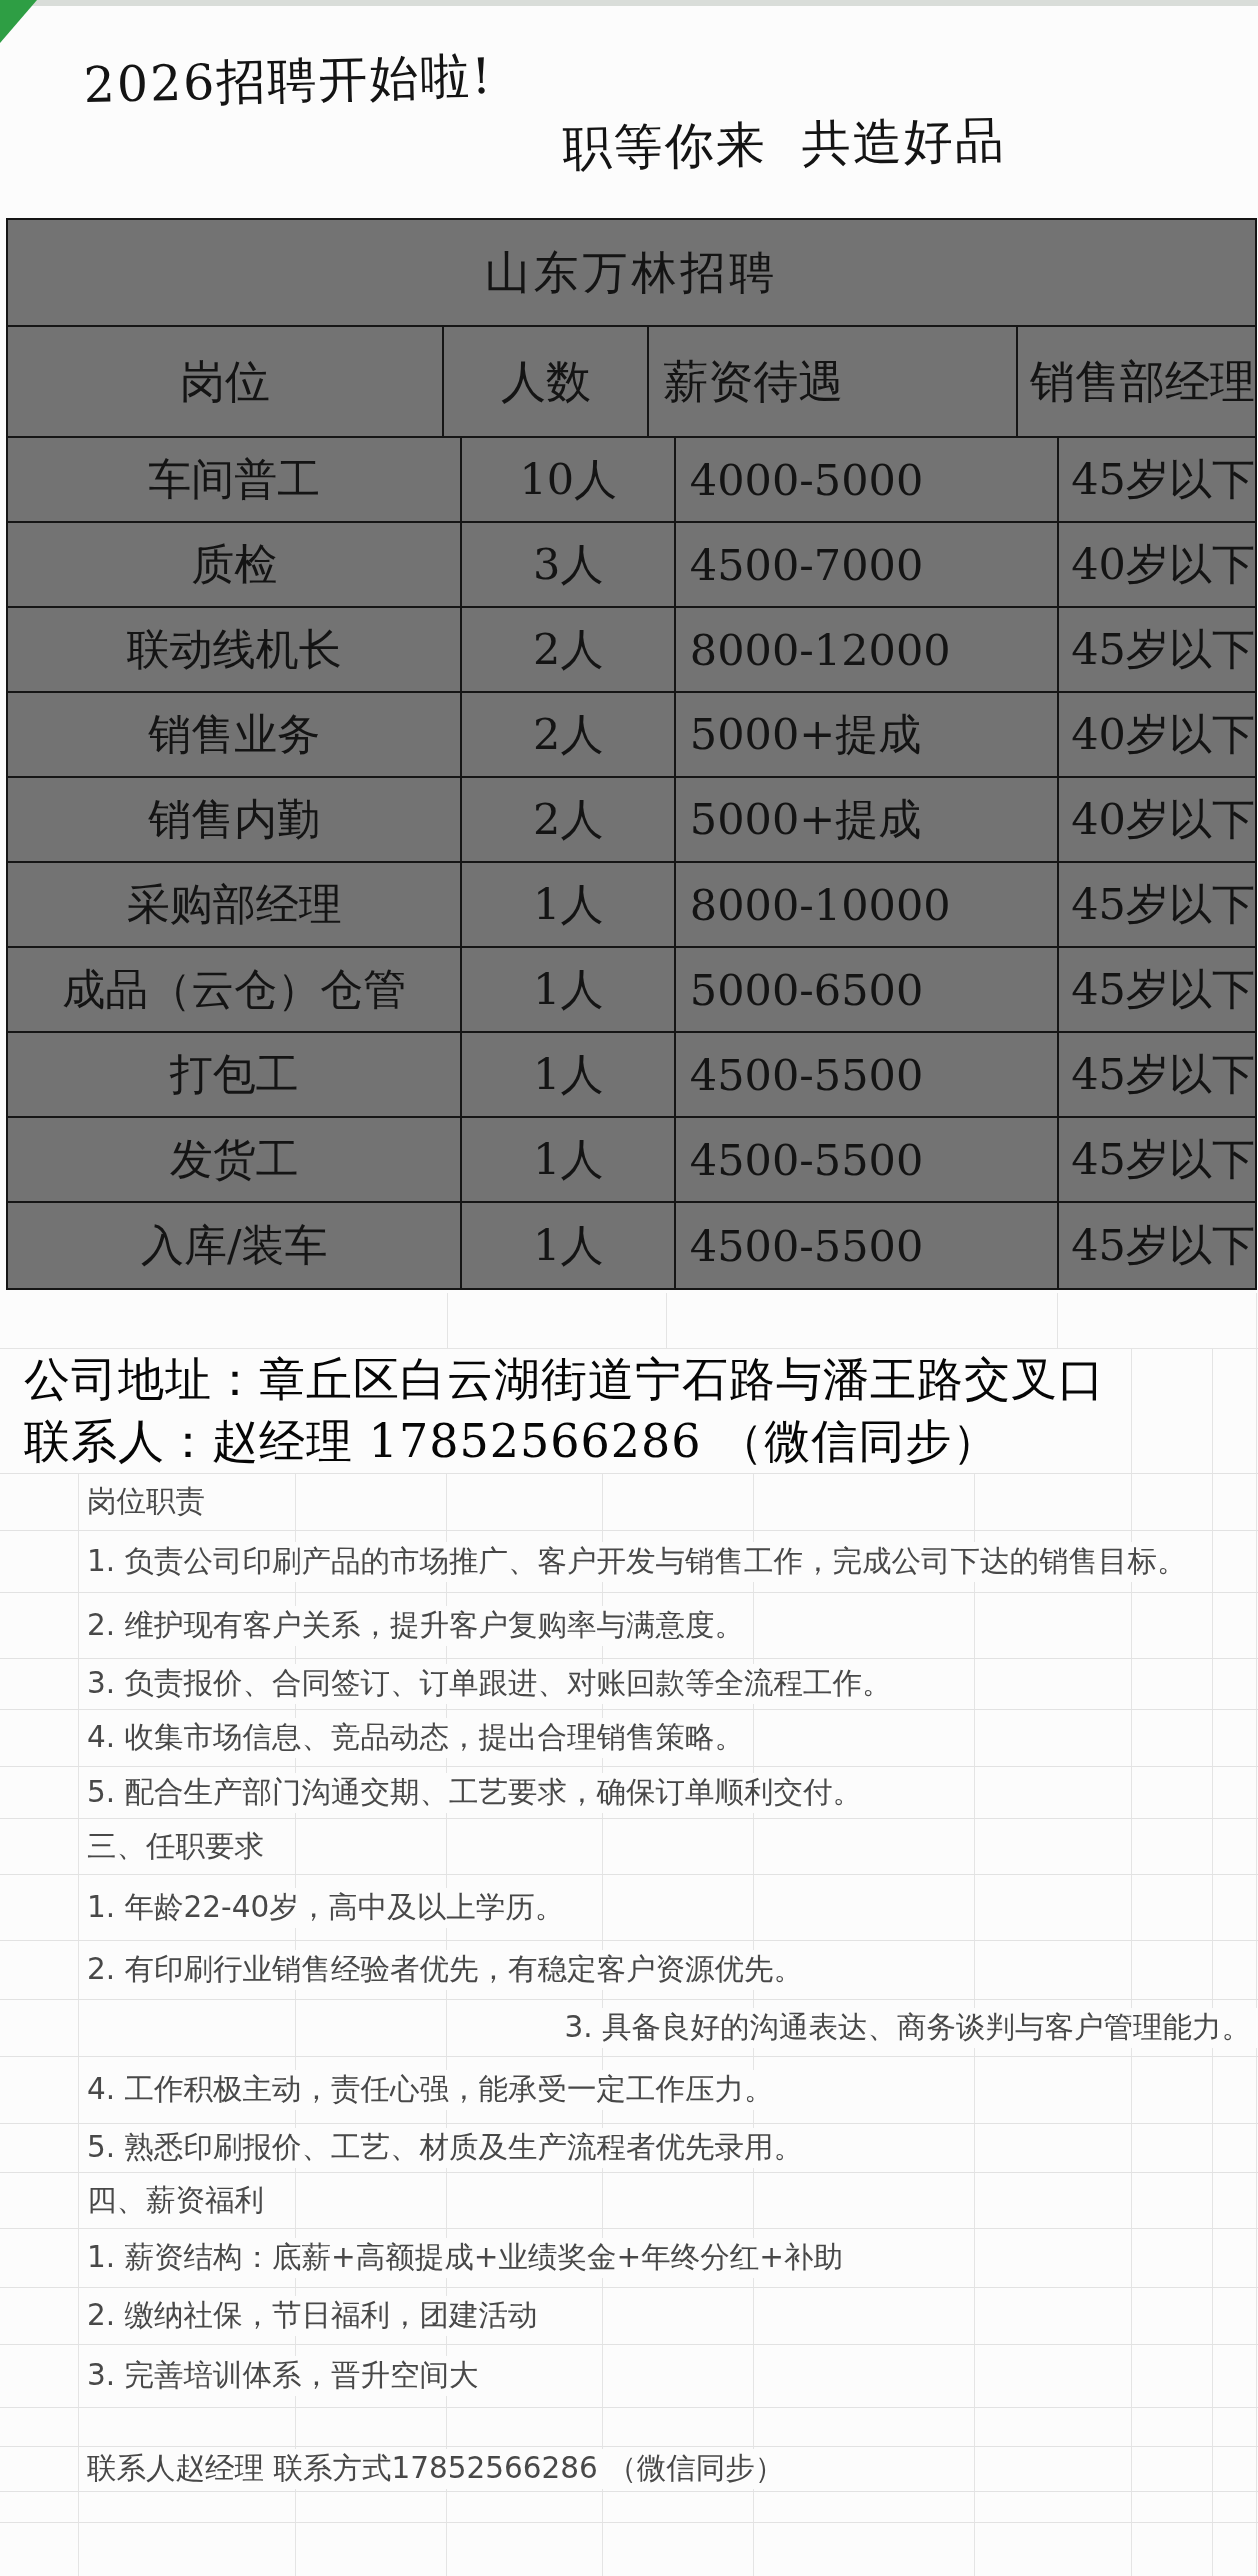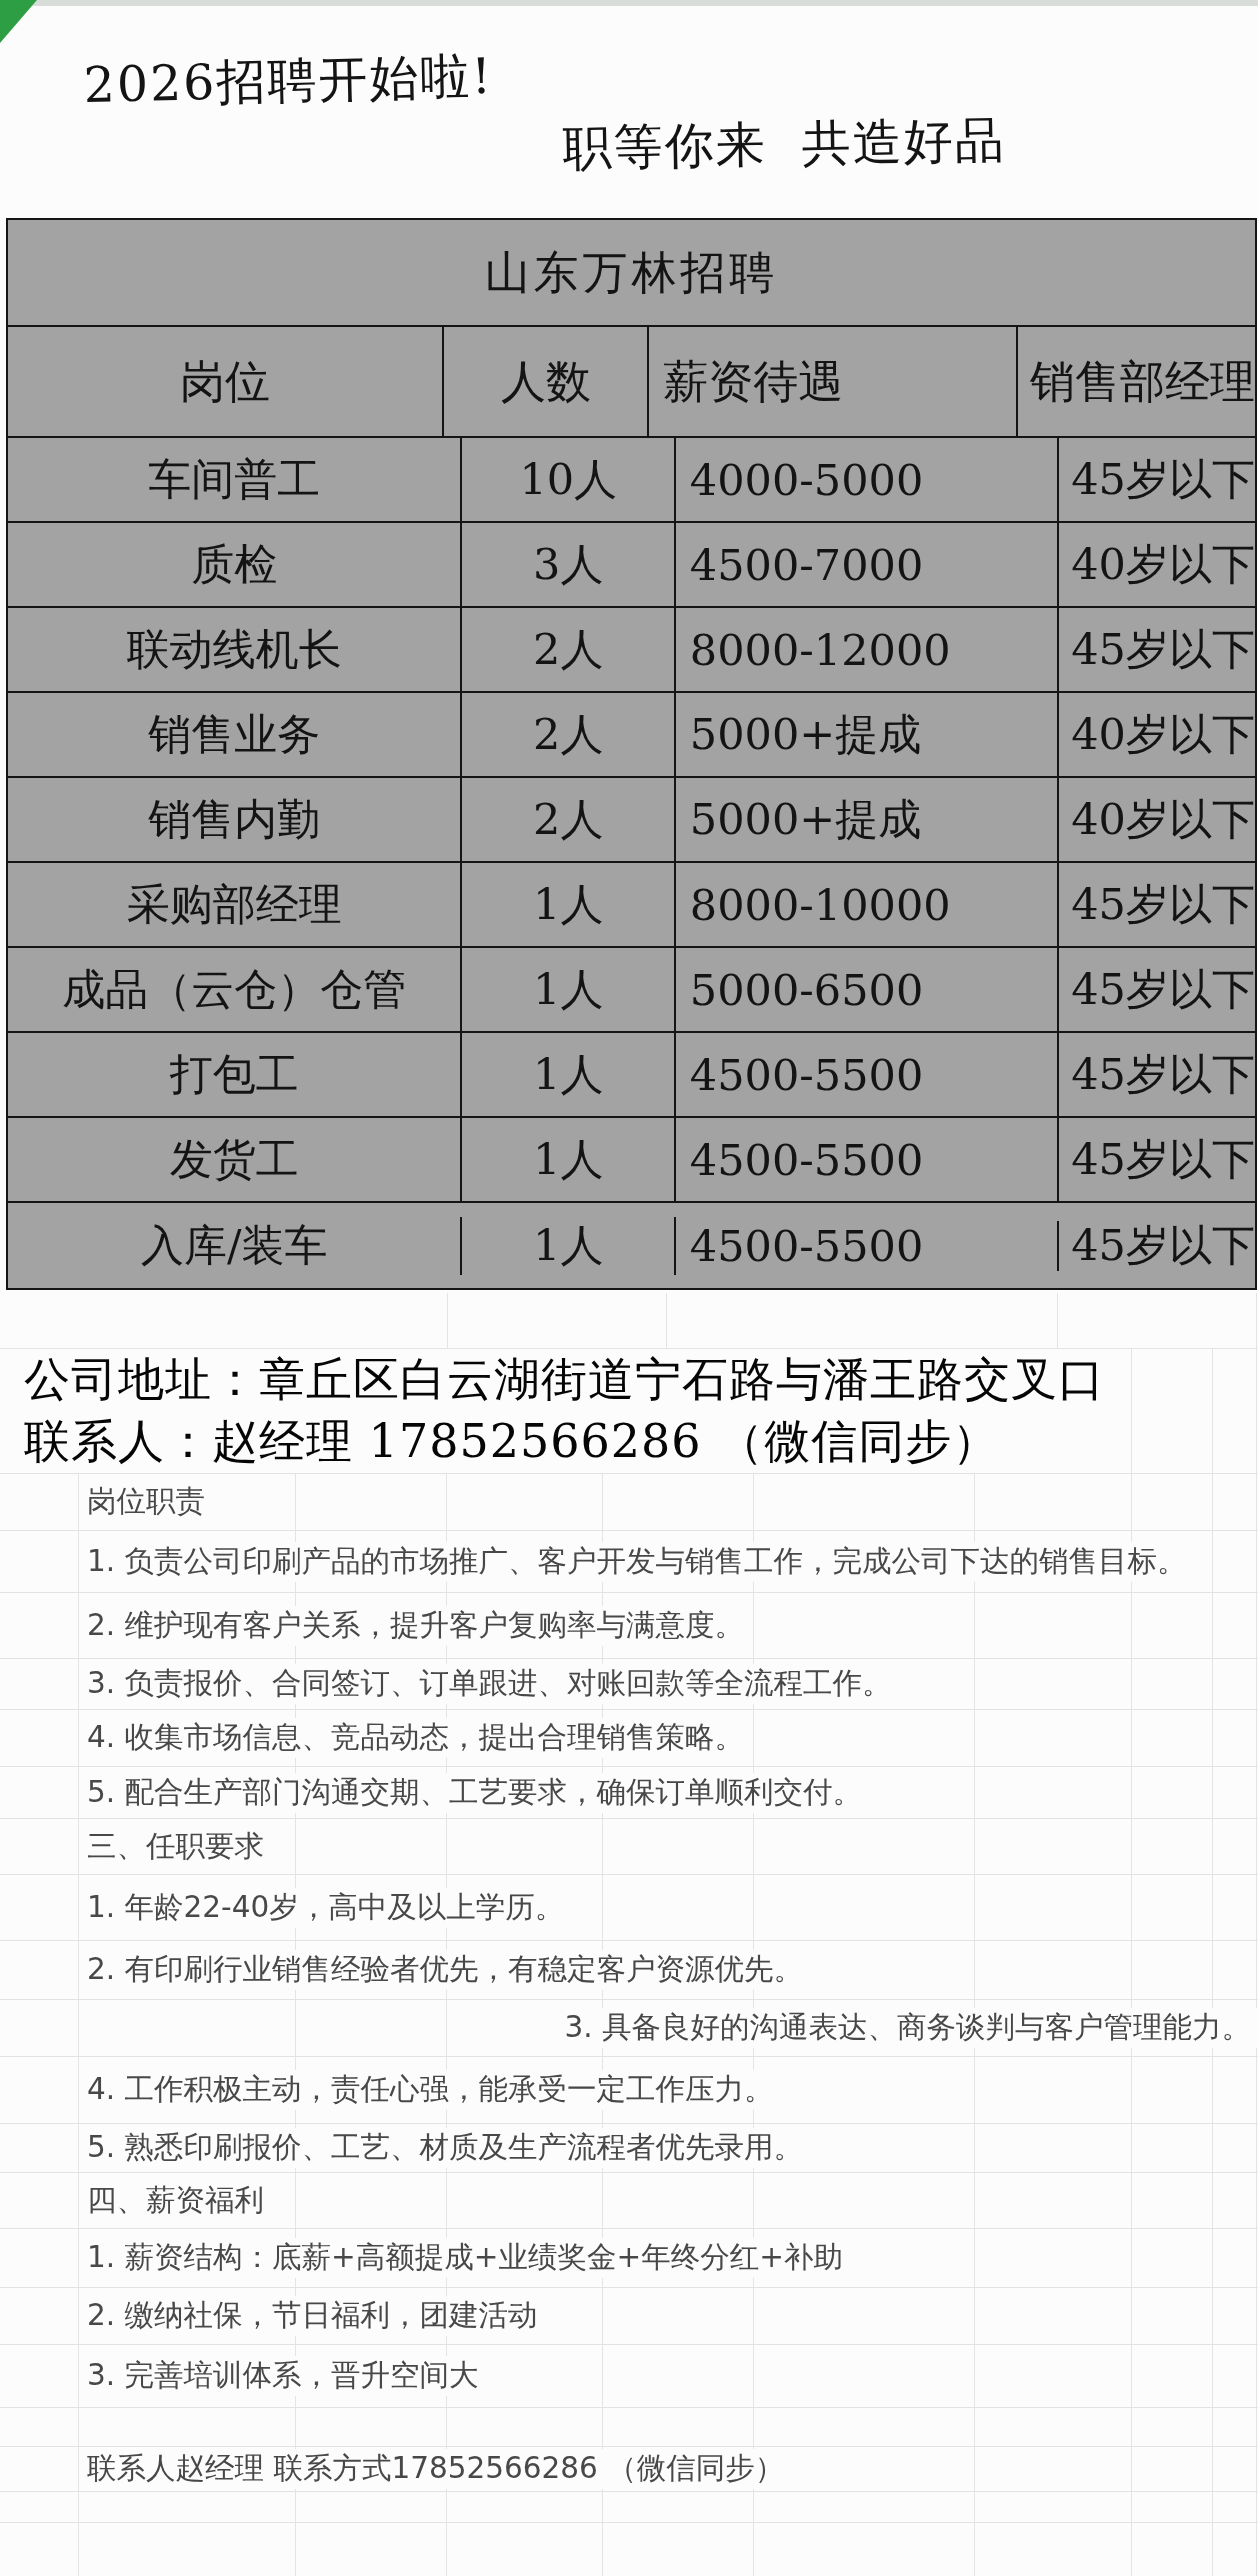--- a/index.html
+++ b/index.html
@@ -8,28 +8,28 @@
   .topbar{position:absolute;left:0;top:0;width:1259px;height:5.9px;background:#d9ddd9;}
   .corner{position:absolute;left:0;top:0;width:0;height:0;
           border-top:43px solid #2e9e44;border-right:37px solid transparent;}
   .h1{position:absolute;left:83px;top:53px;font-size:49px;letter-spacing:2px;
       transform:rotate(-1.3deg);transform-origin:left top;white-space:pre;}
   .h2{position:absolute;left:562px;top:116px;font-size:49px;letter-spacing:2px;
       transform:rotate(-1.1deg);transform-origin:left top;white-space:pre;}
 
   
   .rtable{position:absolute;left:5.9px;top:218px;width:1251px;box-sizing:border-box;
-          border:2.9px solid #151515;background:#a3a3a3;}
+          border:2.9px solid #151515;background:#737373;}
   .title-row{height:107px;box-sizing:border-box;border-bottom:2.9px solid #151515;
              display:flex;align-items:center;justify-content:center;
              font-size:45px;letter-spacing:3.9px;}
   .head-row,.trow{display:flex;box-sizing:border-box;}
   .head-row{height:111px;border-bottom:2.9px solid #151515;font-size:45px;}
   .trow{height:85px;border-bottom:2px solid #151515;font-size:43px;}
-  .trow:last-child{border-bottom:none;align-items:center;}
+  .trow:last-child{border-bottom:none;}
   .tcell{display:flex;align-items:center;box-sizing:border-box;white-space:pre;}
   .c0{width:464px;justify-content:center;border-right:2px solid #151515;}
   .c1{width:218px;justify-content:center;border-right:2px solid #151515;}
   .c2{width:391px;padding-left:13.8px;border-right:2px solid #151515;}
   .c3{flex:1;padding-left:11.8px;}
 
   
   .vline{position:absolute;top:0;bottom:0;width:1px;background:#e4e4e4;}
   .hline{position:absolute;left:0;right:0;height:1px;background:#e4e4e4;}
   .gridband{position:absolute;left:0;top:1293px;width:1259px;height:56px;}

